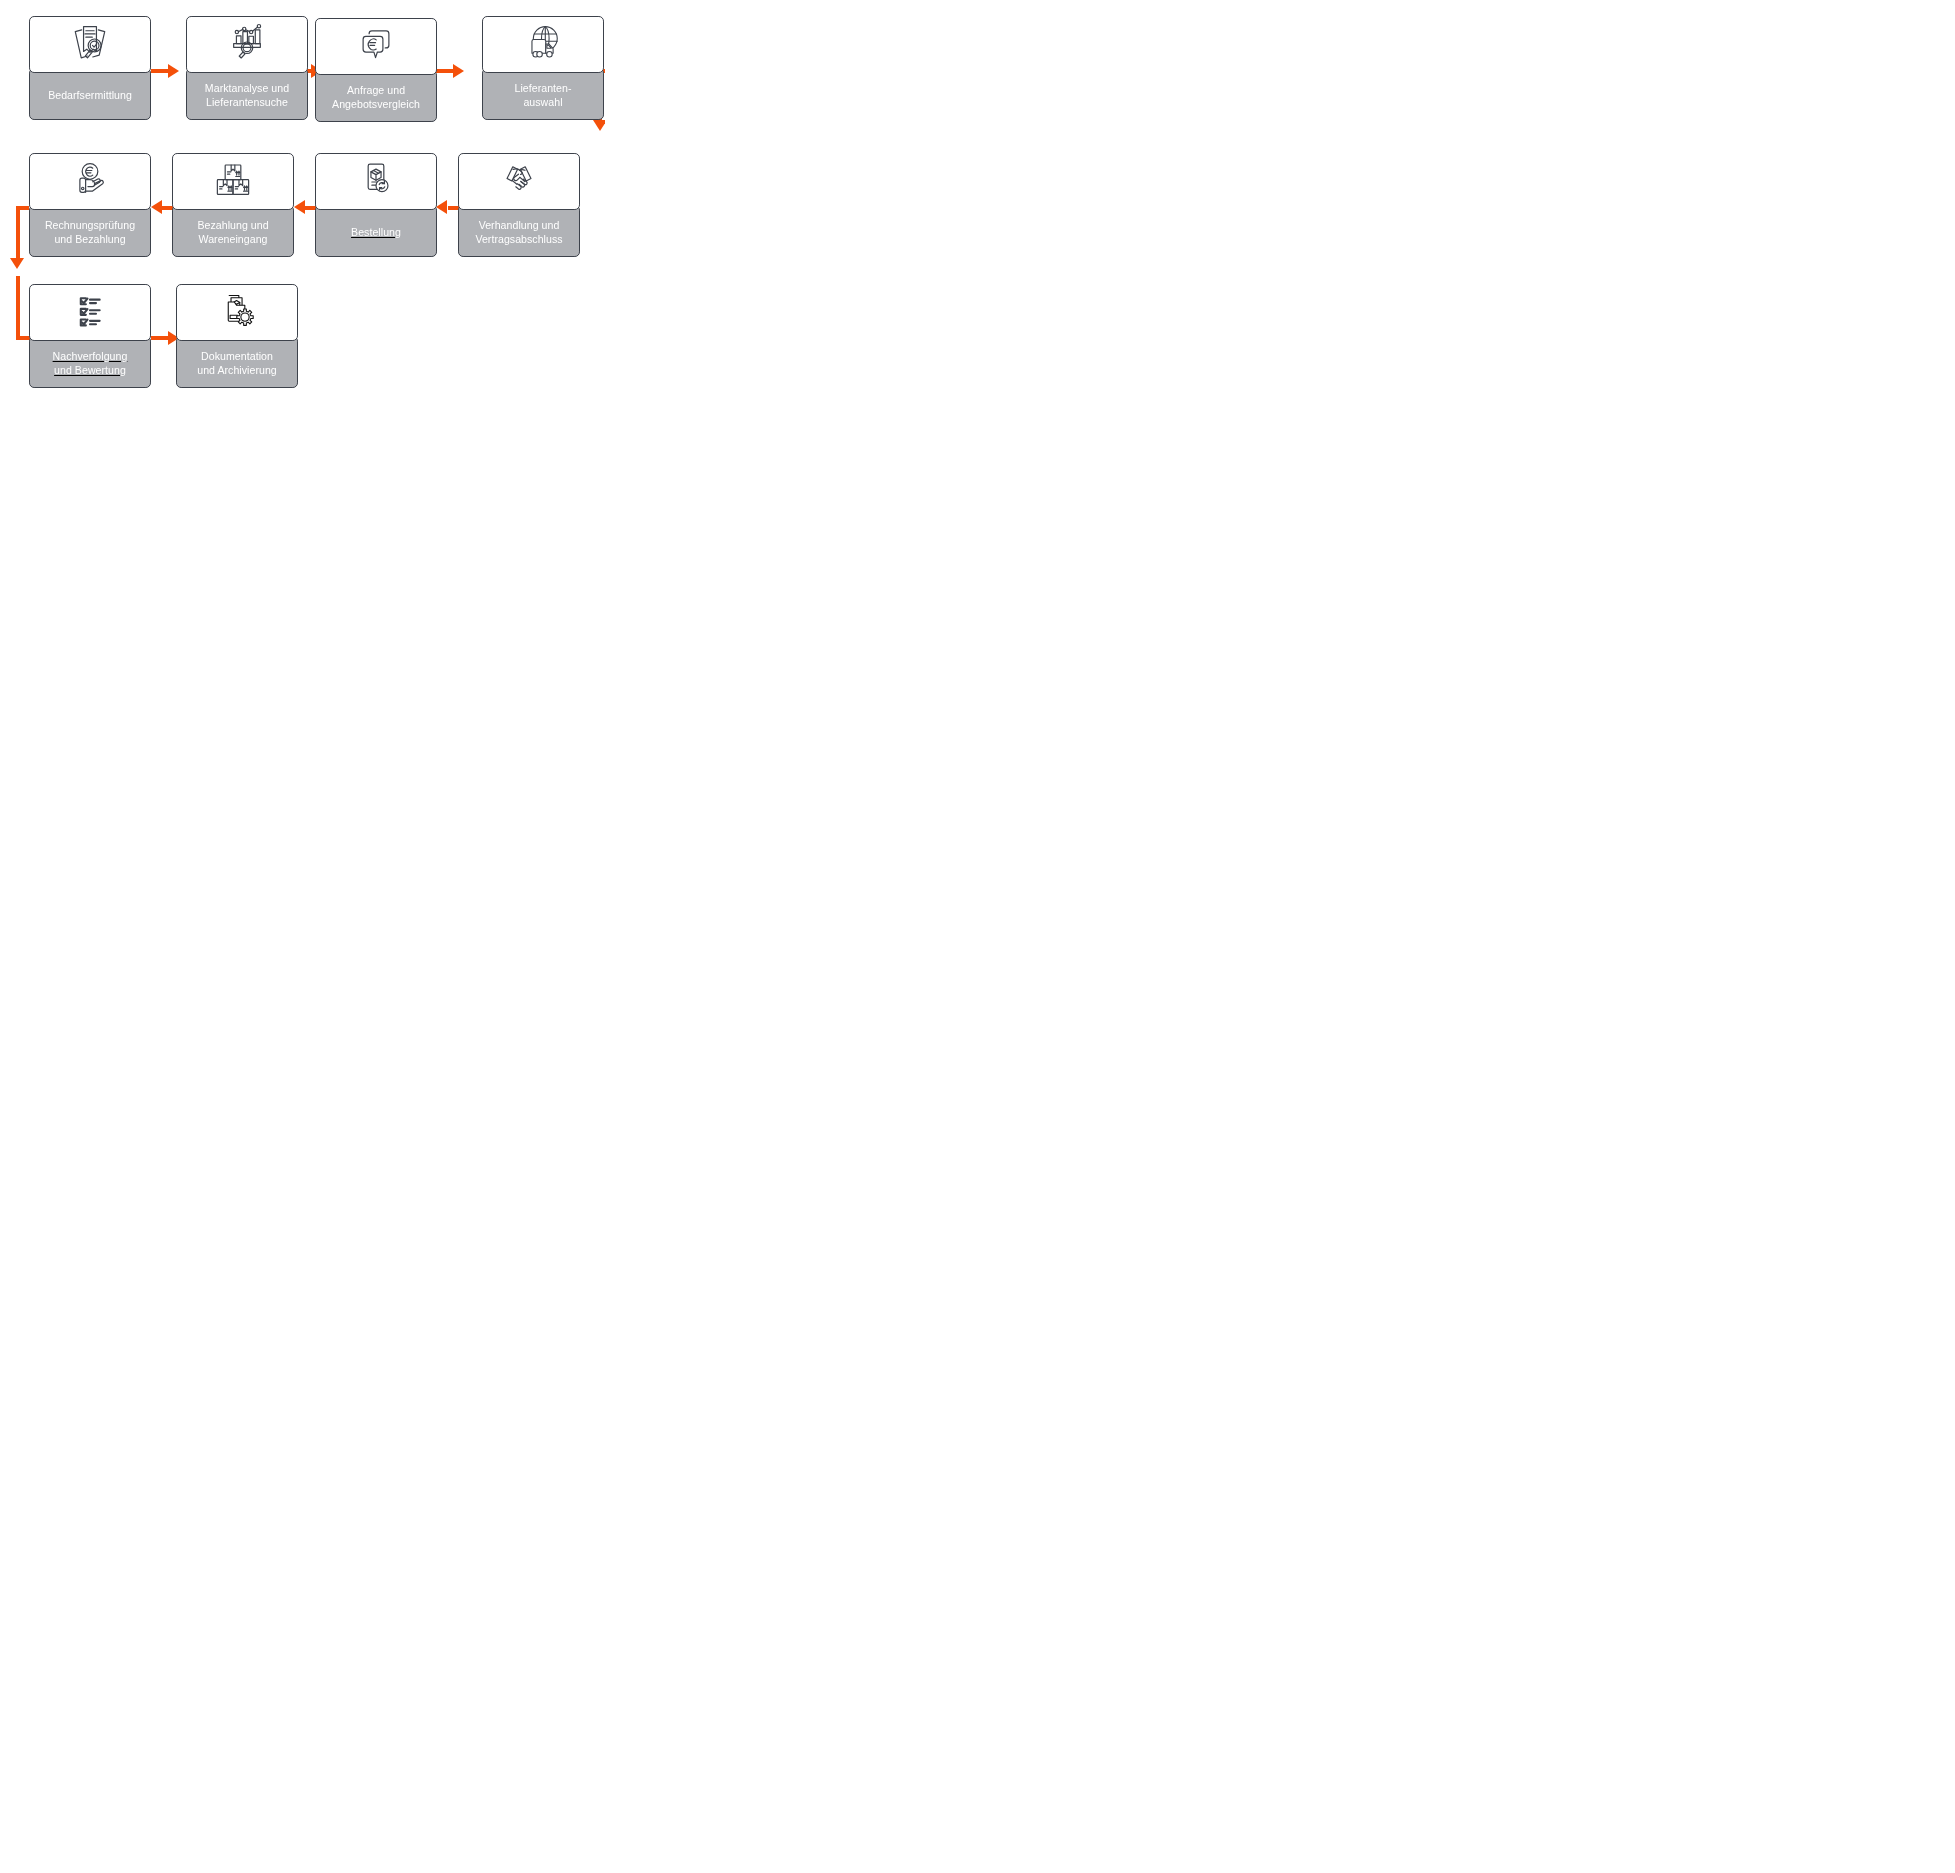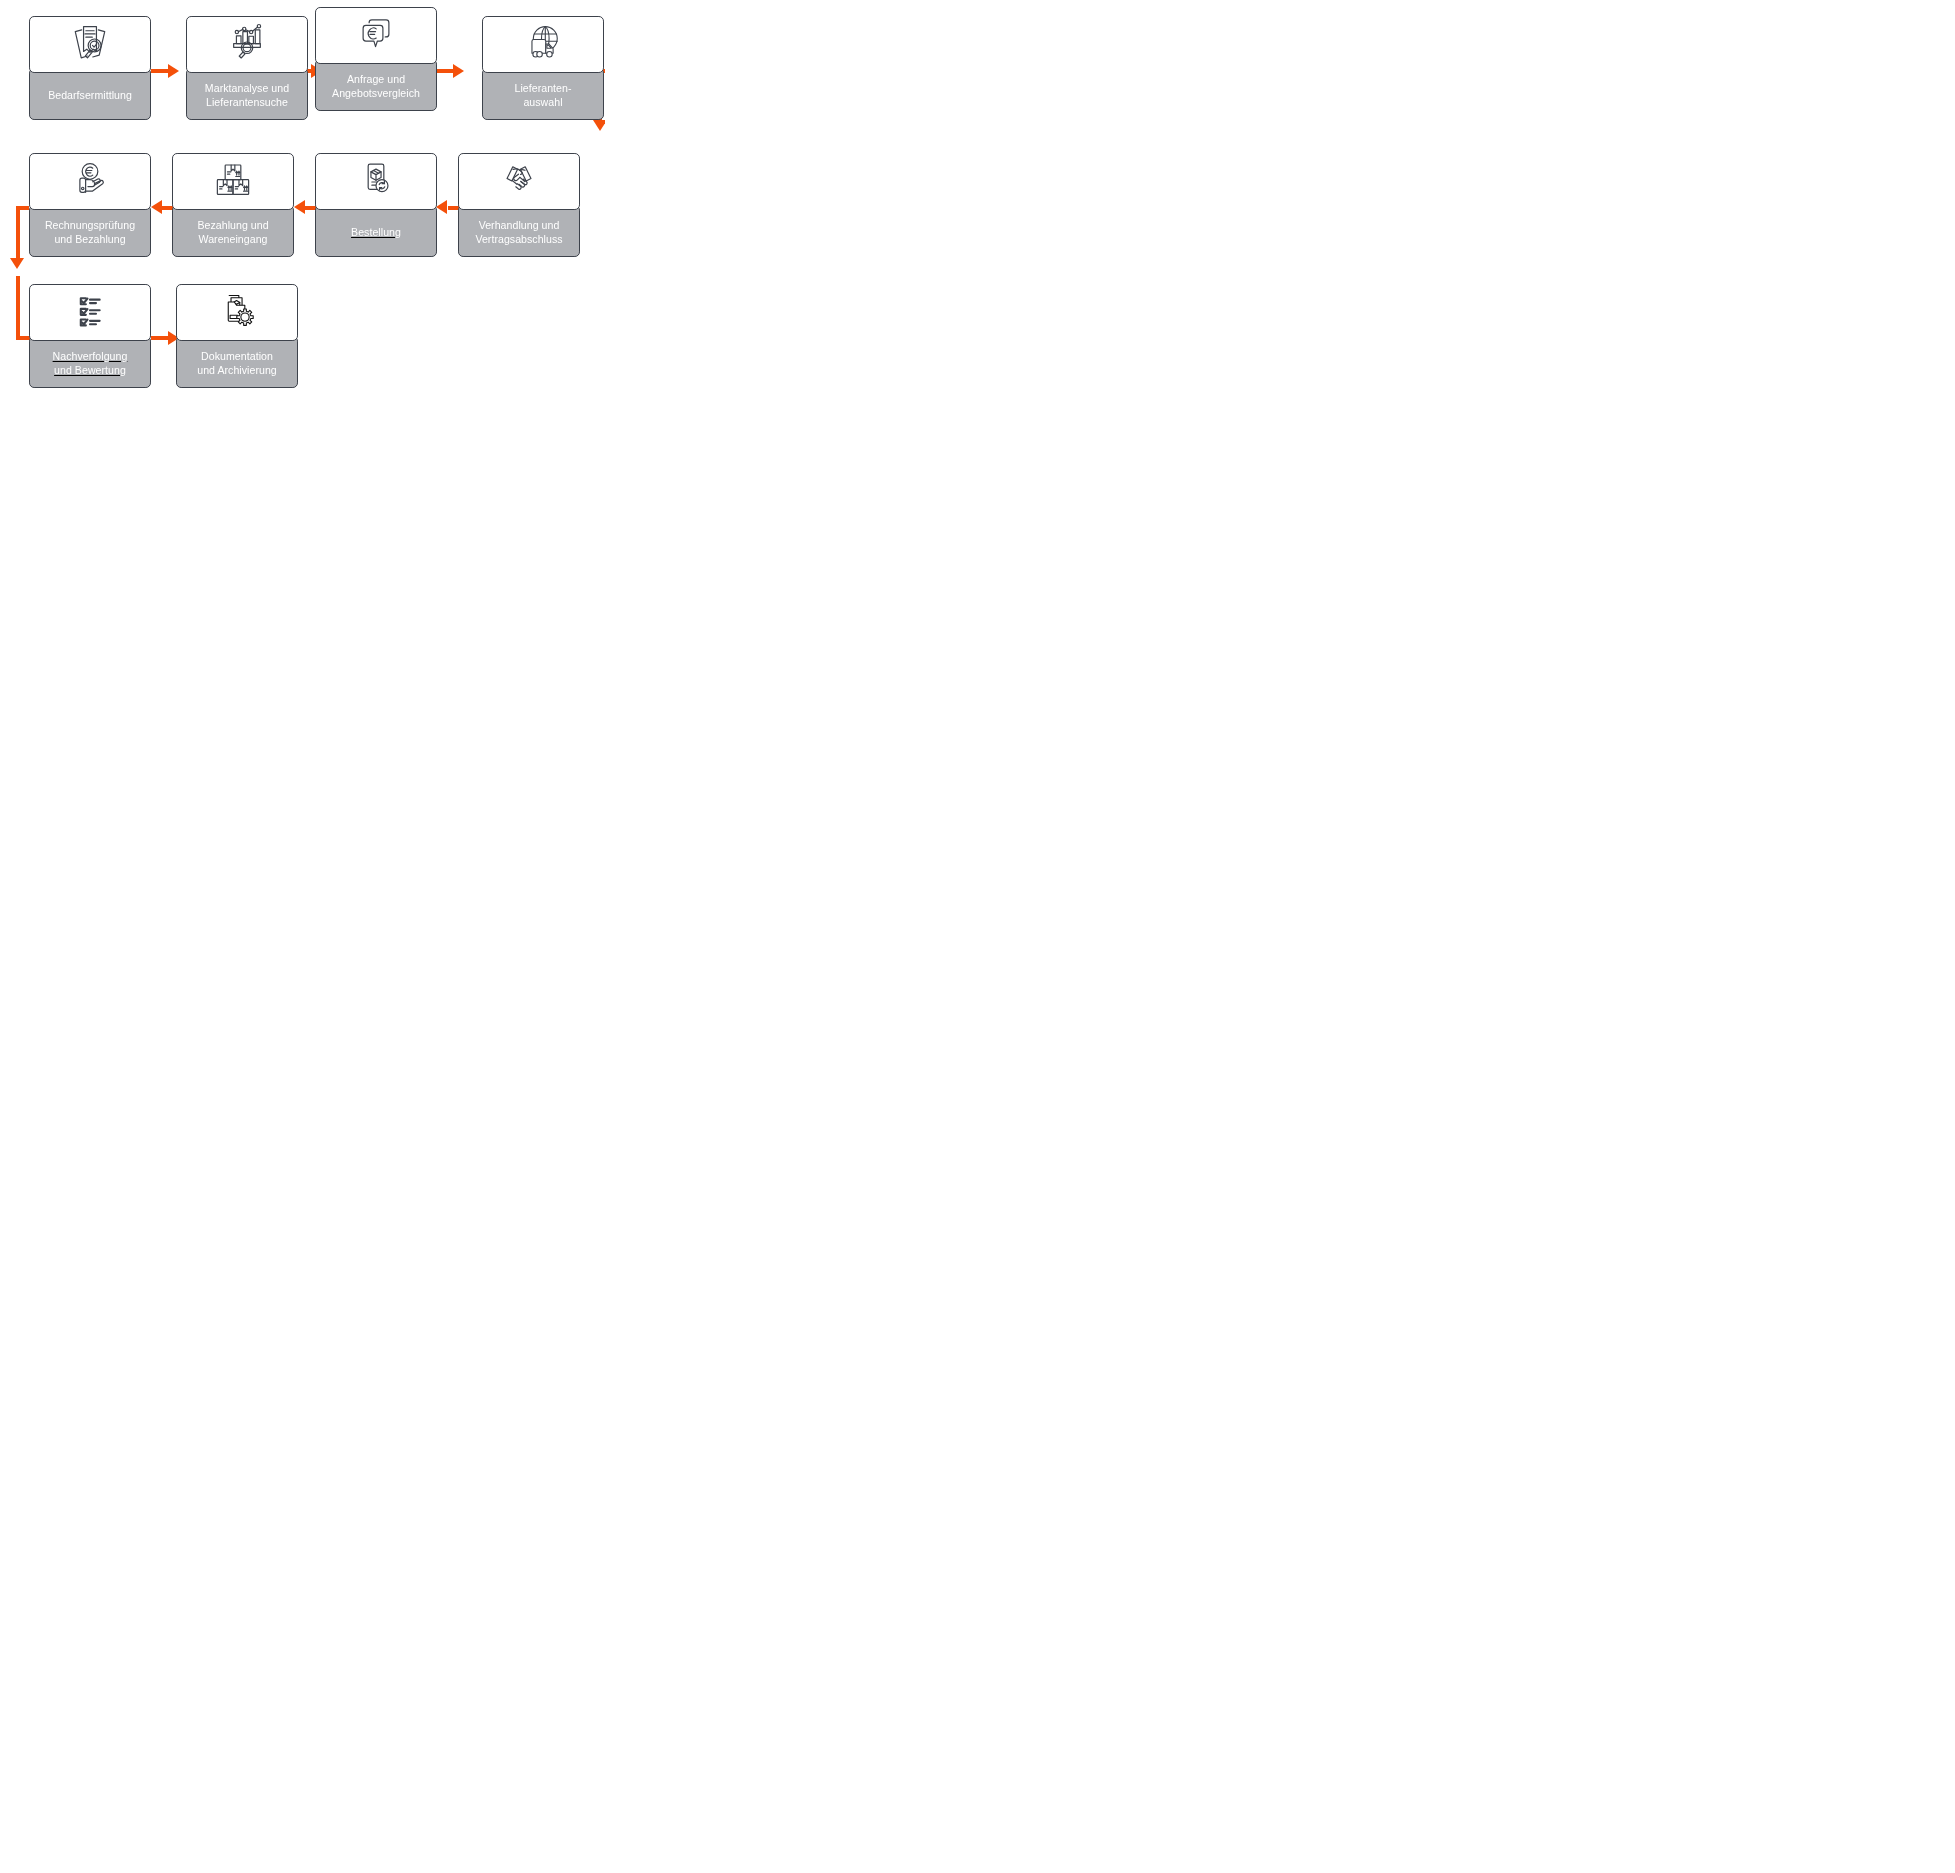--- a/index.html
+++ b/index.html
@@ -132,21 +132,21 @@
           <path d="M41.4 65.2 L33 74 L37.4 78.2 L45.6 69.4 Z"></path>
         </svg>
       </span>
     </div>
     <div class="card-body">
       <span class="card-label">Marktanalyse und
 Lieferantensuche</span>
     </div>
   </div>
 
-  <div class="card" style="left:315px;top:7px;">
+  <div class="card" style="left:315px;top:18px;">
     <div class="card-top">
       <span class="icon-wrap">
         <svg viewBox="0 0 100 100" fill="none" stroke="#3D424B" stroke-width="2.6" stroke-linecap="round" stroke-linejoin="round">
           <path d="M35 21 a6 6 0 0 1 6-6 H72 a6 6 0 0 1 6 6 V46 a6 6 0 0 1 -6 6 H70"></path>
           <path d="M28 27 H59 a6 6 0 0 1 6 6 V55 a6 6 0 0 1 -6 6 H53 L49 73 L45.5 61 H28 a6 6 0 0 1 -6 -6 V33 a6 6 0 0 1 6 -6 Z"></path>
           <path d="M50.5 34.5 a11 12 0 1 0 0 20 M37 40.5 H49 M37 46.5 H47"></path>
         </svg>
       </span>
     </div>
     <div class="card-body">

